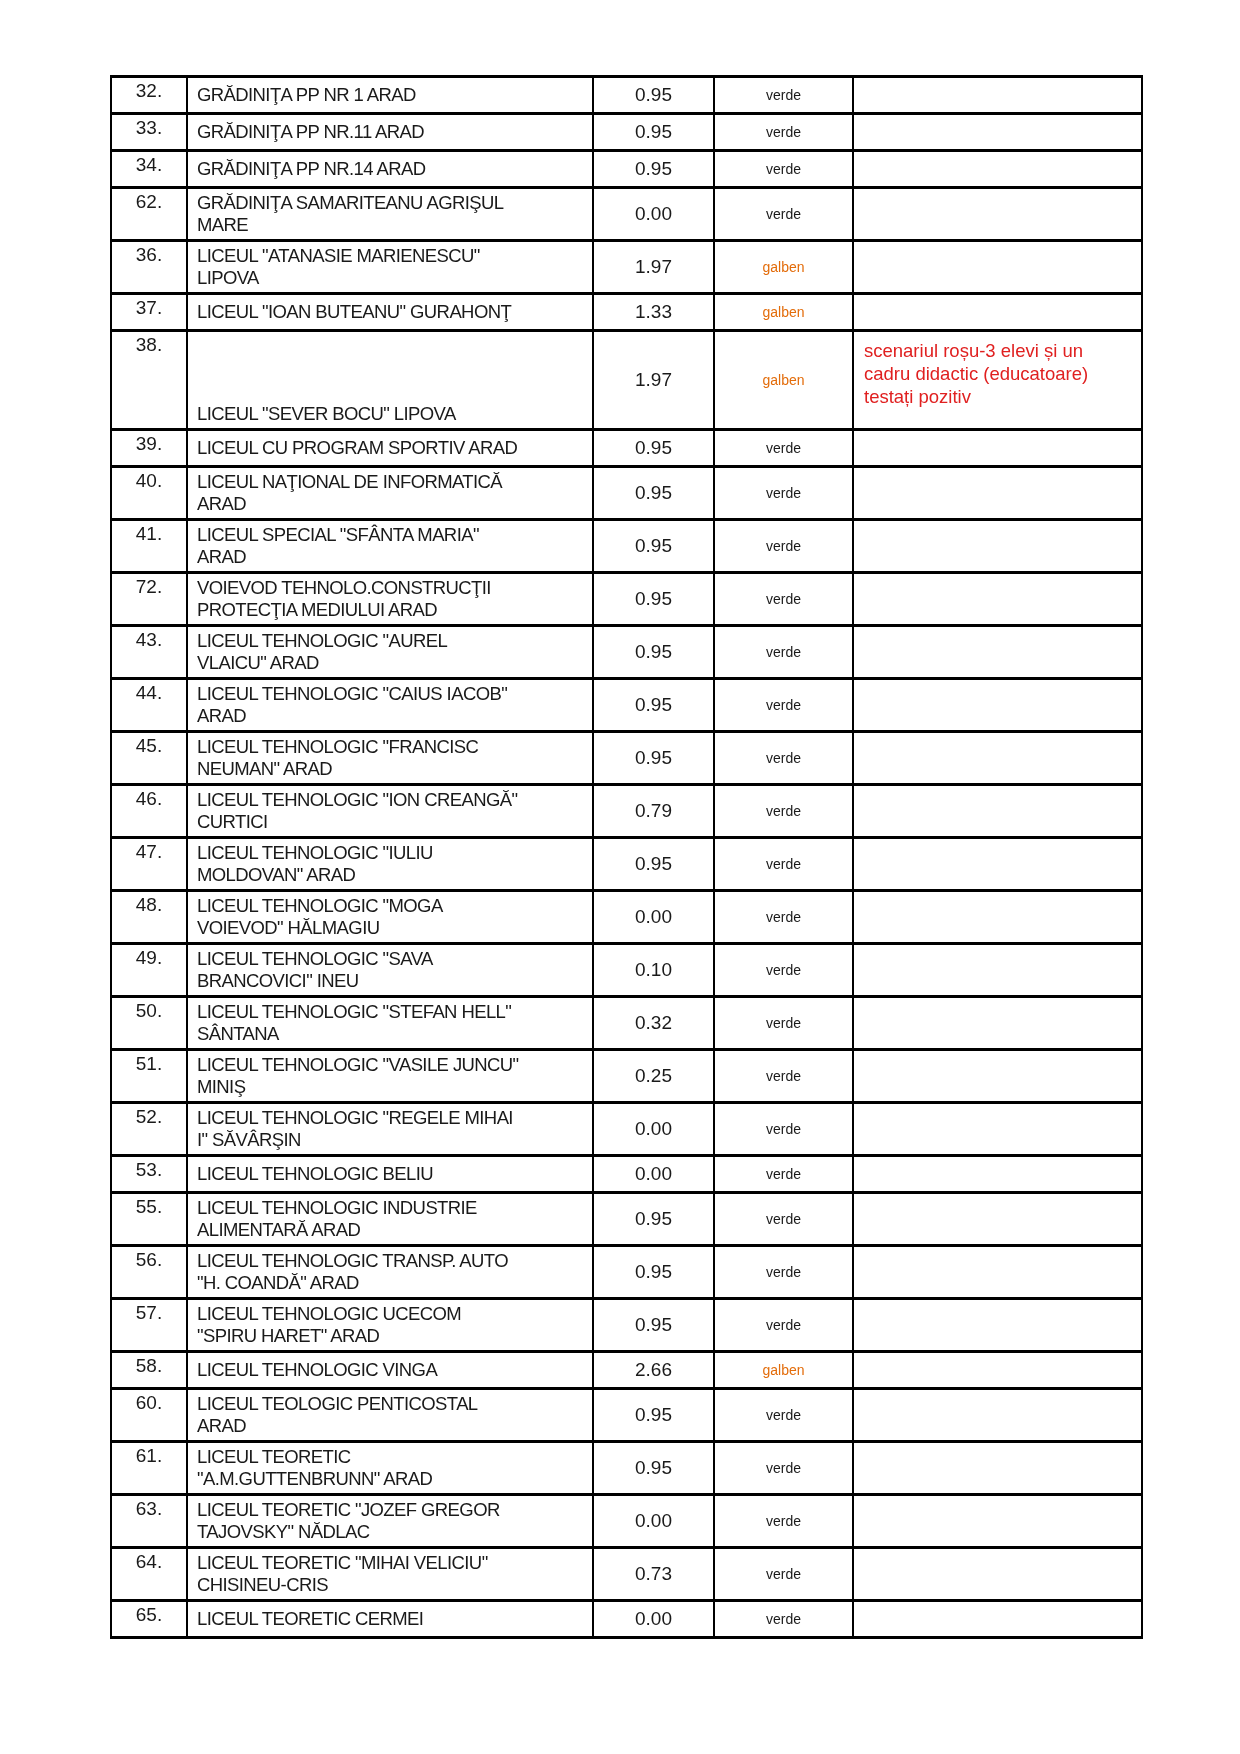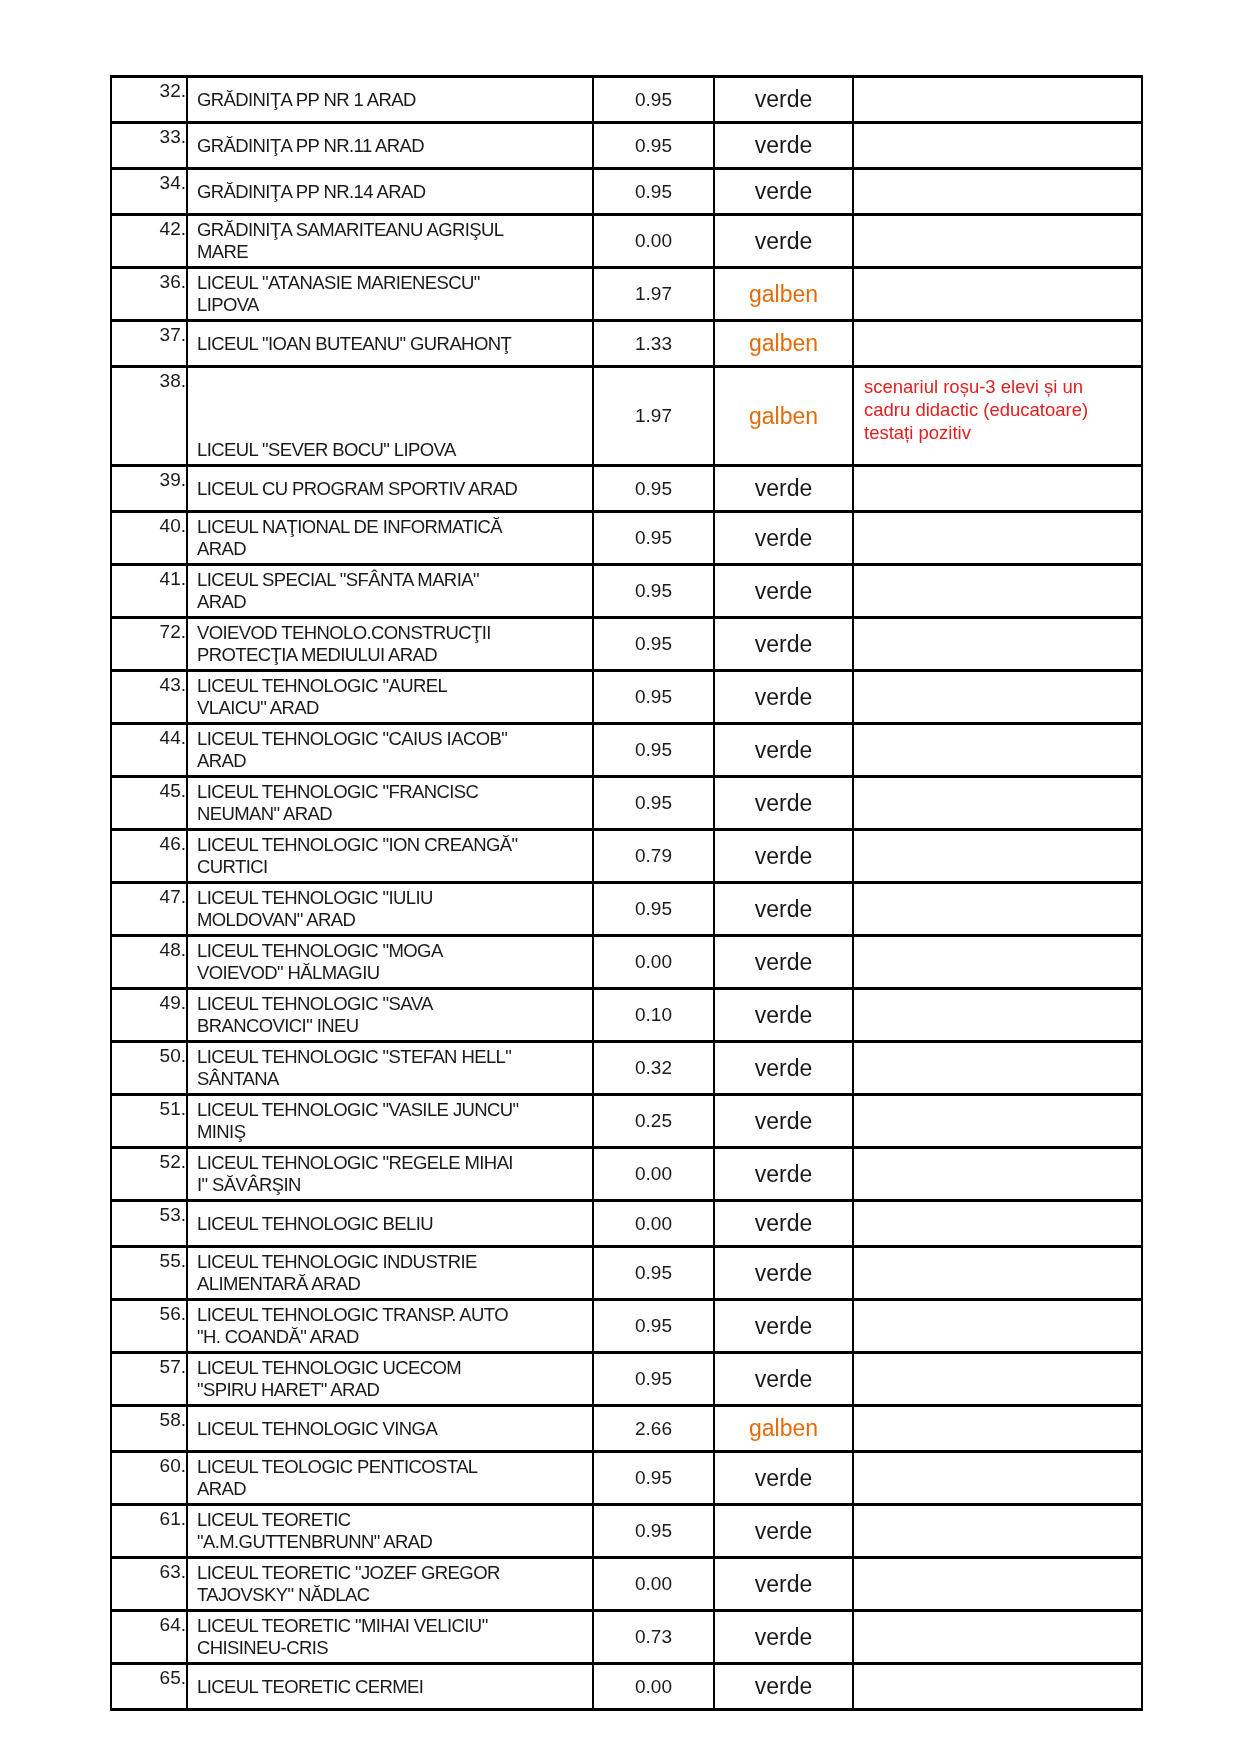--- a/index.html
+++ b/index.html
@@ -15,31 +15,31 @@
   table.schools, table.schools td{border:2px solid #000;}
   table.schools td{border-top-width:3px;border-bottom-width:3px;}
   col.w-num{width:76px;}
   col.w-name{width:406px;}
   col.w-val{width:121px;}
   col.w-status{width:139px;}
   col.w-note{width:289px;}
   tr.r{height:31px;}
   tr.r.tall td{height:78px;}
   td.c-num{
-    vertical-align:top;text-align:right;font-size:19px;line-height:22px;
+    vertical-align:top;text-align:center;font-size:19px;line-height:22px;
     padding:2px 0 2px 0;
     margin-left:48px;
   }
   td.c-name{
     vertical-align:middle;text-align:left;font-size:18.5px;line-height:22px;
     letter-spacing:-0.6px;padding:3px 6px 3px 9px;white-space:pre-line;
   }
   td.c-name.vbottom{vertical-align:bottom;}
   td.c-val{vertical-align:middle;text-align:center;font-size:19px;padding:6px;}
-  td.c-status{vertical-align:middle;text-align:center;font-size:23px;padding:8px;}
+  td.c-status{vertical-align:middle;text-align:center;font-size:14px;padding:8px;}
   td.c-note{
     vertical-align:middle;text-align:left;font-size:18.5px;line-height:23px;
     padding:2px 6px 16px 10px;white-space:pre-line;
   }
 </style>
 </head>
 <body>
 
 <div class="page">
   <table class="schools">
@@ -66,21 +66,21 @@
           <td class="c-note" style="color: rgb(224, 32, 32);"></td>
         </tr>
         <tr class="r">
           <td class="c-num">34.</td>
           <td class="c-name">GRĂDINIŢA PP NR.14 ARAD</td>
           <td class="c-val">0.95</td>
           <td class="c-status" style="color: rgb(26, 26, 26);">verde</td>
           <td class="c-note" style="color: rgb(224, 32, 32);"></td>
         </tr>
         <tr class="r">
-          <td class="c-num">42.</td>
+          <td class="c-num">62.</td>
           <td class="c-name">GRĂDINIŢA SAMARITEANU AGRIŞUL
 MARE</td>
           <td class="c-val">0.00</td>
           <td class="c-status" style="color: rgb(26, 26, 26);">verde</td>
           <td class="c-note" style="color: rgb(224, 32, 32);"></td>
         </tr>
         <tr class="r">
           <td class="c-num">36.</td>
           <td class="c-name">LICEUL "ATANASIE MARIENESCU"
 LIPOVA</td>

